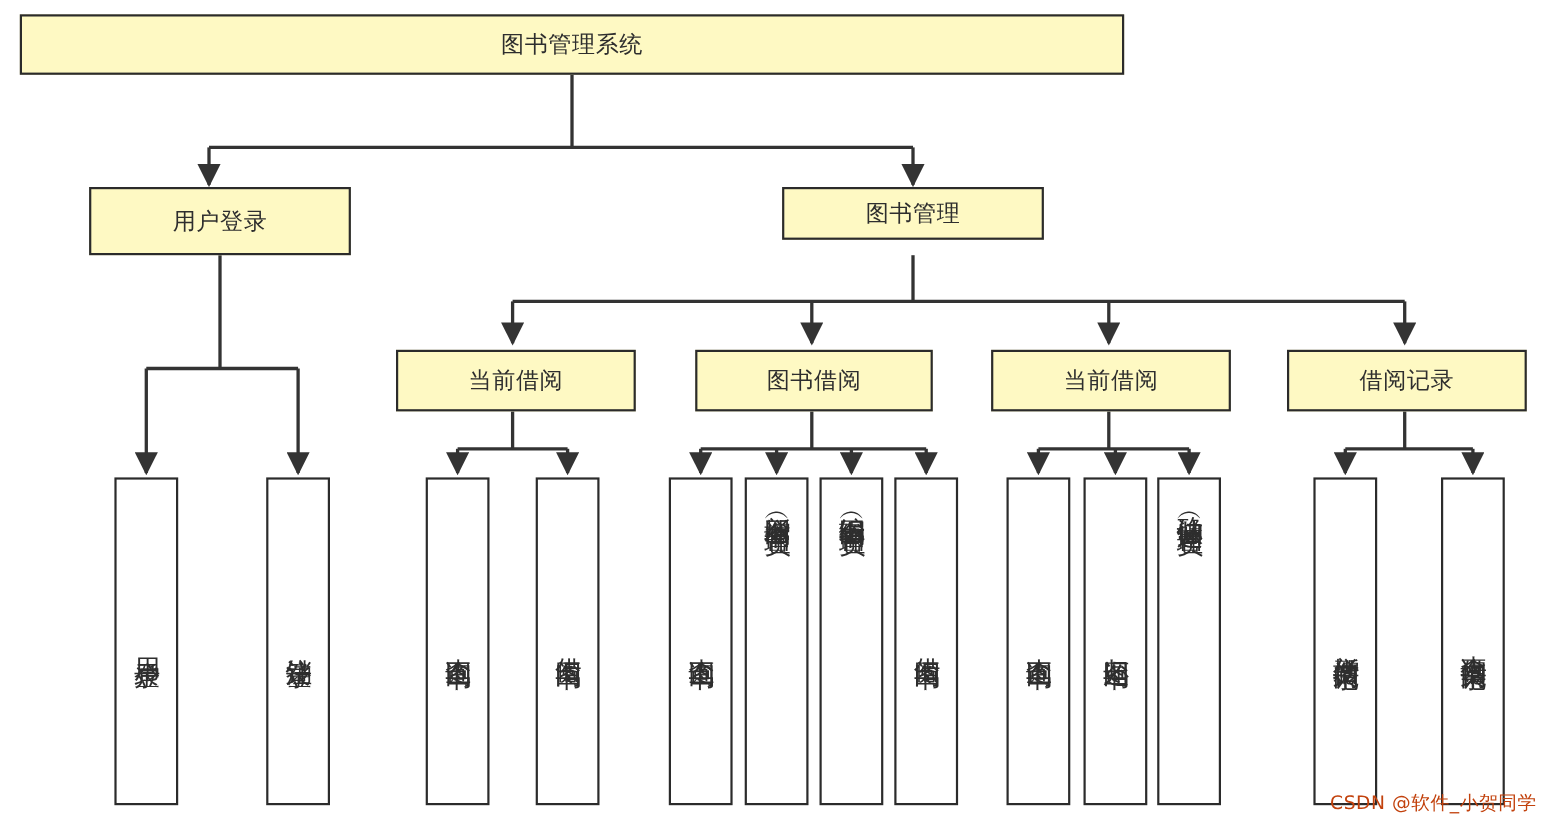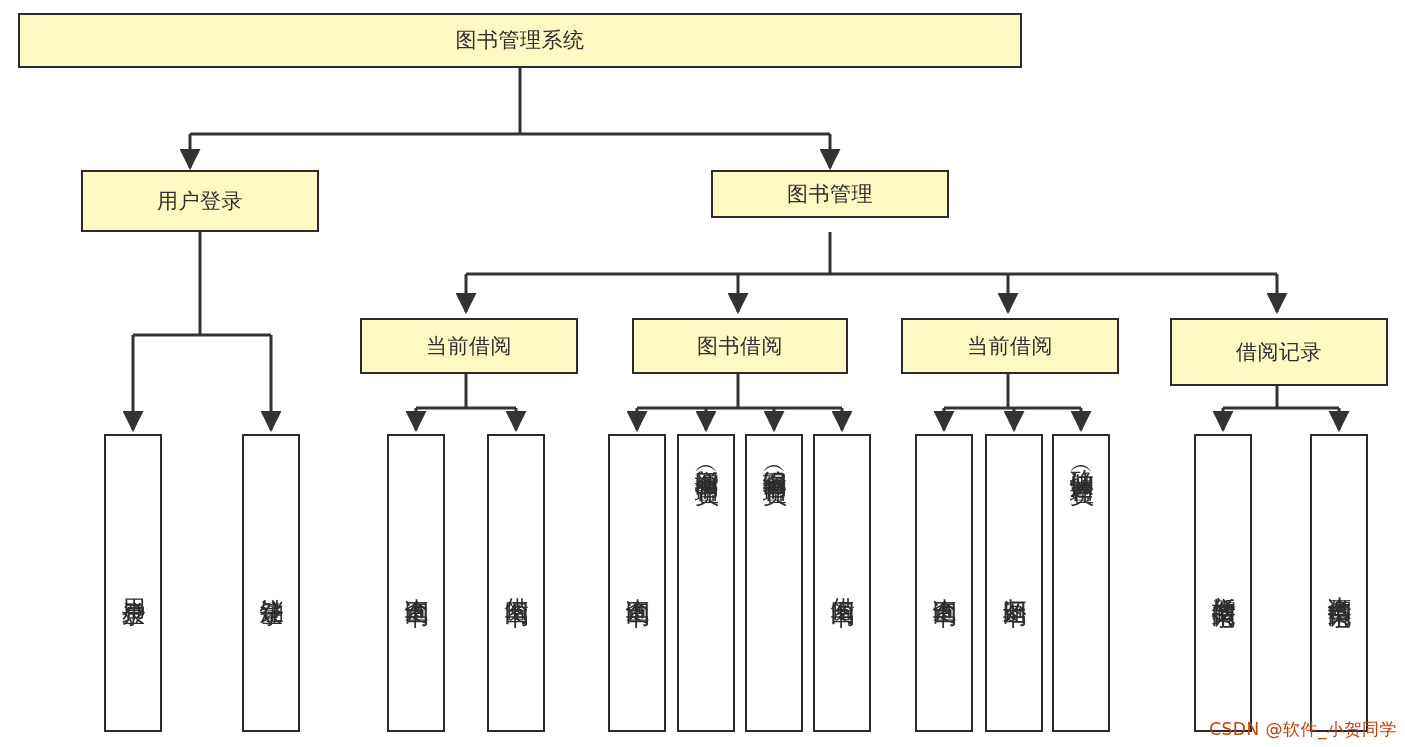--- a/index.html
+++ b/index.html
@@ -156,21 +156,21 @@
 
   <div class="node-box" style="left:360px; top:318px; width:218px; height:56px;">
     <span class="node-label">当前借阅</span>
   </div>
   <div class="node-box" style="left:632px; top:318px; width:216px; height:56px;">
     <span class="node-label">图书借阅</span>
   </div>
   <div class="node-box" style="left:901px; top:318px; width:218px; height:56px;">
     <span class="node-label">当前借阅</span>
   </div>
-  <div class="node-box" style="left:1170px; top:318px; width:218px; height:68px;">
+  <div class="node-box" style="left:1170px; top:318px; width:218px; height:56px;">
     <span class="node-label">借阅记录</span>
   </div>
 
   <div class="leaf-box" style="left:104px; top:434px; width:58px; height:298px;">
     <div class="leaf-inner">
       <span class="leaf-label centered">用户登录</span>
     </div>
   </div>
   <div class="leaf-box" style="left:242px; top:434px; width:58px; height:298px;">
     <div class="leaf-inner">

